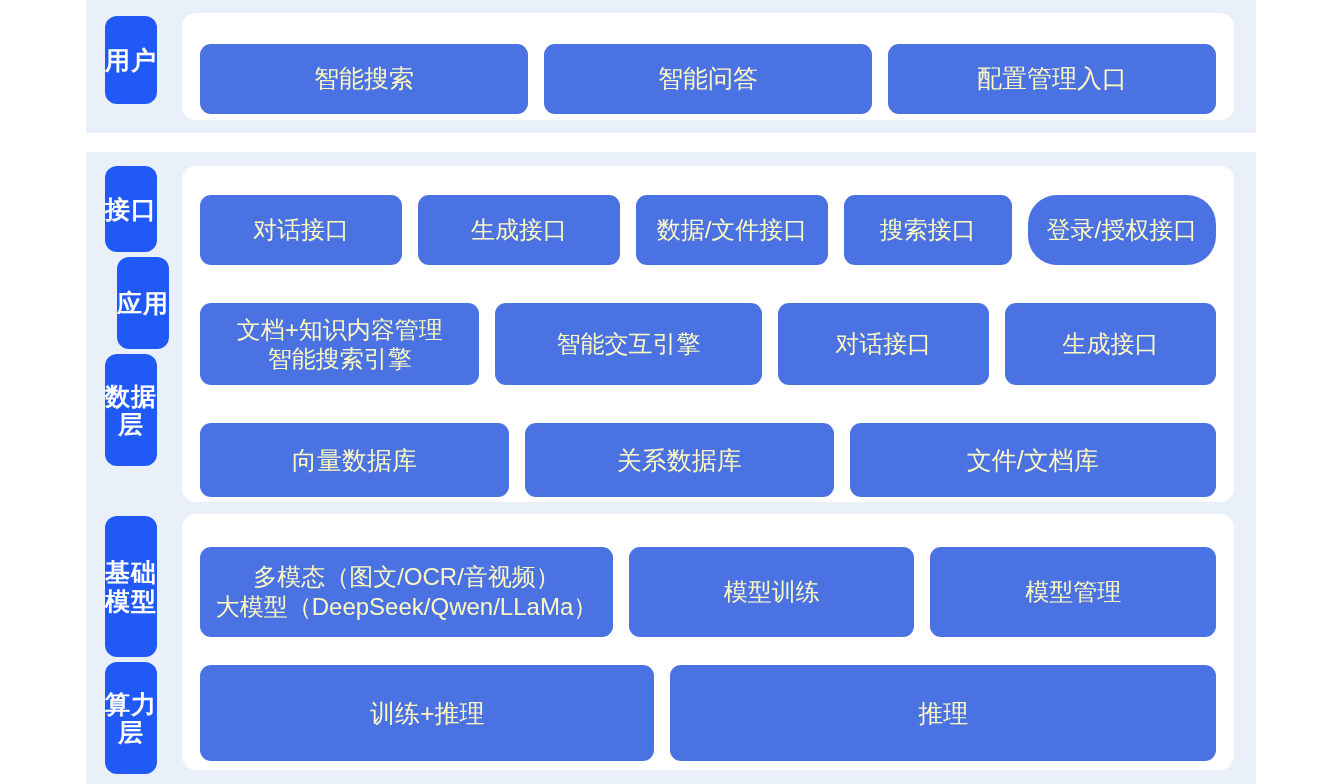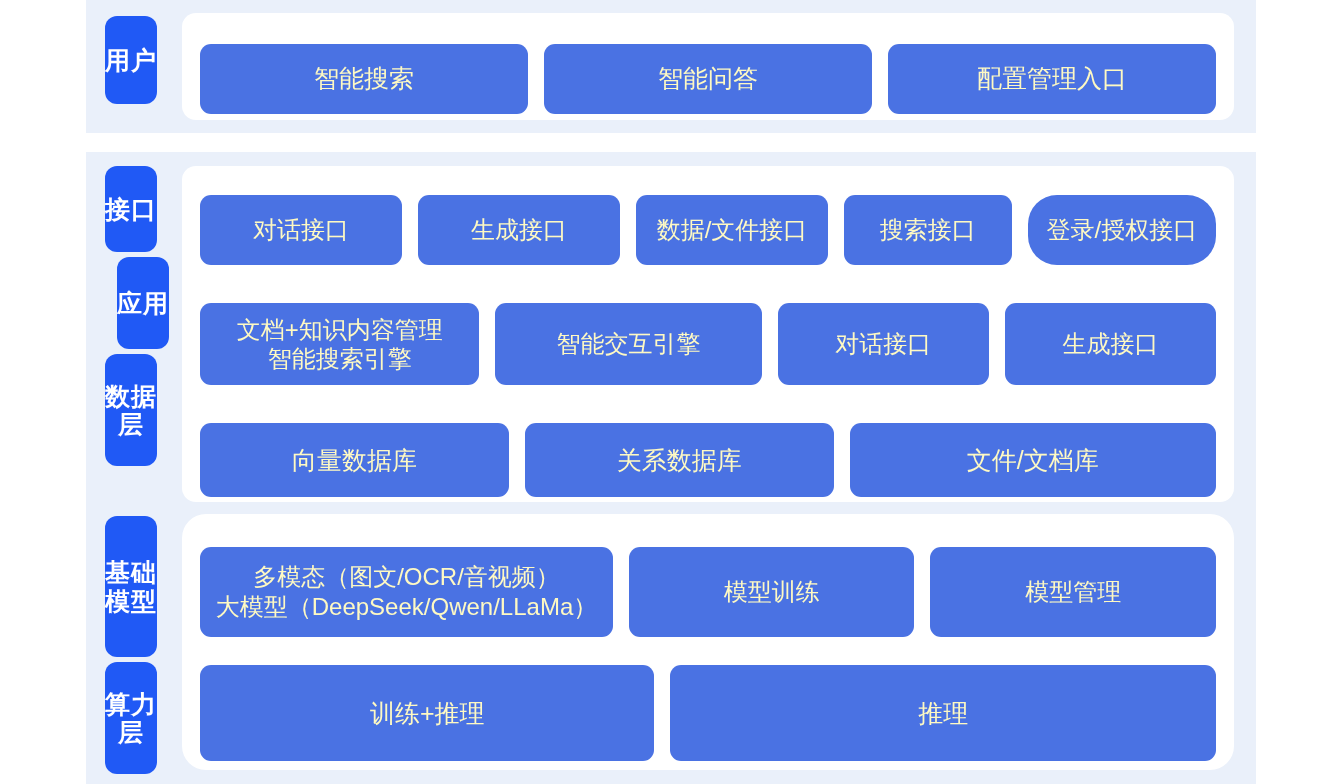--- a/index.html
+++ b/index.html
@@ -81,21 +81,21 @@
     flex: 1 1 auto;
     margin: 14px 22px 14px 0;
     padding: 12px 18px;
     display: flex;
     flex-direction: column;
     justify-content: center;
     gap: 12px;
   }
   #band-user .card   { margin: 13px 22px 13px 0; }
   #band-mid .card    { margin: 14px 22px 14px 0; gap: 14px; }
-  #band-bottom .card { margin: 12px 22px 14px 0; gap: 4px; border-radius: 24px; }
+  #band-bottom .card { margin: 12px 22px 14px 0; gap: 4px; }
 
   .row {
     display: flex;
     gap: 16px;
     align-items: stretch;
   }
 
   
   .box {
     background: #4a72e3;

